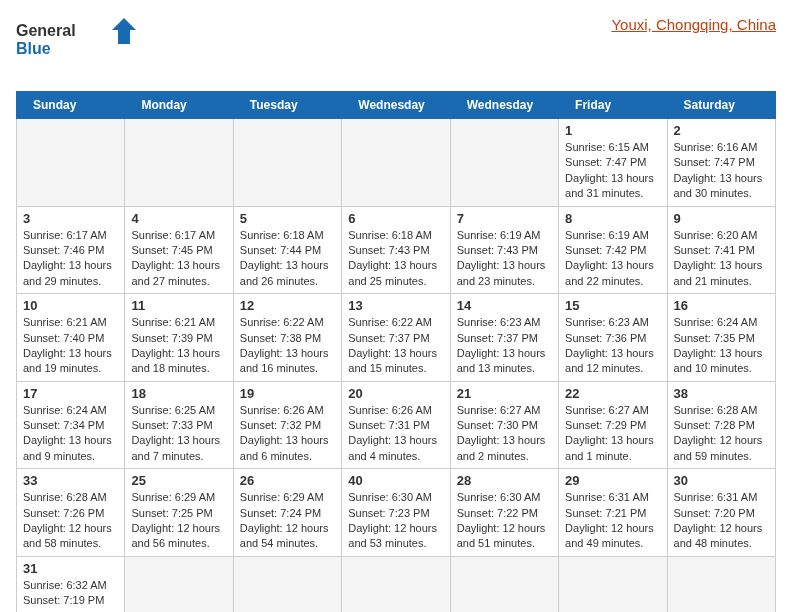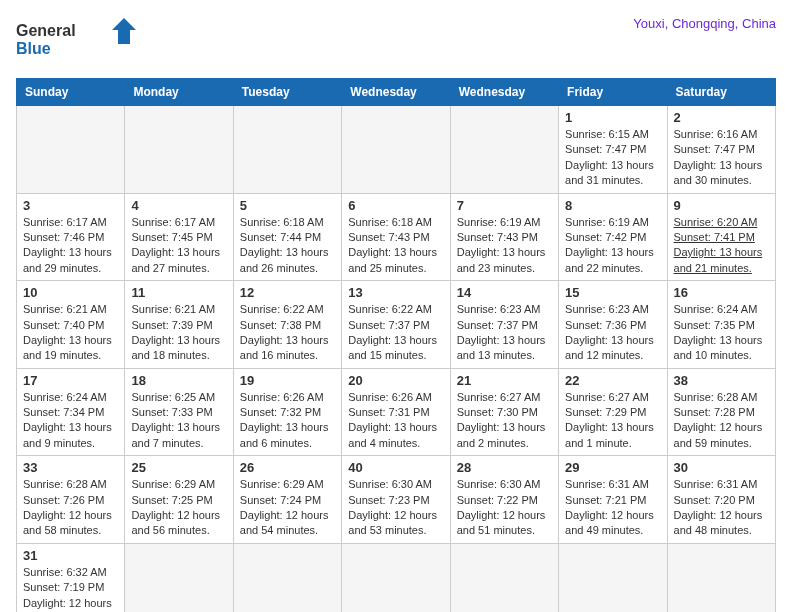--- a/index.html
+++ b/index.html
@@ -7,51 +7,52 @@
       font-family: Arial, sans-serif;
       background: #fff;
       width: 792px;
       min-height: 612px;
       padding: 16px;
     }
     .header-area {
       display: flex;
       justify-content: space-between;
       align-items: flex-start;
-      margin-bottom: 12px;
+      margin-bottom: 25px;
     }
     .logo {
       display: flex;
       align-items: center;
       gap: 4px;
     }
     .title-area {
       text-align: right;
     }
     .month-year {
       font-size: 32px;
       font-weight: bold;
       color: #333;
     }
     .location {
-      font-size: 13px;
-      color: #6d28d9;
+      font-size: 15px;
+      color: #c2410c;
+      text-decoration: underline;
     }
     .calendar {
       width: 100%;
       border-collapse: collapse;
       border: 1px solid #ccc;
     }
     .calendar th {
       background-color: #1a6ab1;
       color: #fff;
       font-size: 12px;
       font-weight: bold;
       text-align: left;
-      padding: 6px 8px;
+      padding: 6px 16px;
       border: 1px solid #1a6ab1;
     }
     .calendar td {
       width: 108px;
       vertical-align: top;
       padding: 4px 6px;
       border: 1px solid #ccc;
       font-size: 9.5px;
       color: #333;
       background: #fff;
@@ -155,21 +156,21 @@
 Daylight: 13 hours and 23 minutes.</div>
         </td>
         <td>
           <span class="day-number">8</span>
           <div class="day-info" style="white-space: pre-line;">Sunrise: 6:19 AM
 Sunset: 7:42 PM
 Daylight: 13 hours and 22 minutes.</div>
         </td>
         <td>
           <span class="day-number">9</span>
-          <div class="day-info" style="white-space: pre-line; text-decoration: underline;">Sunrise: 6:20 AM
+          <div class="day-info" style="white-space: pre-line;">Sunrise: 6:20 AM
 Sunset: 7:41 PM
 Daylight: 13 hours and 21 minutes.</div>
         </td>
       </tr>
       <tr>
         <td>
           <span class="day-number">10</span>
           <div class="day-info" style="white-space: pre-line;">Sunrise: 6:21 AM
 Sunset: 7:40 PM
 Daylight: 13 hours and 19 minutes.</div>

